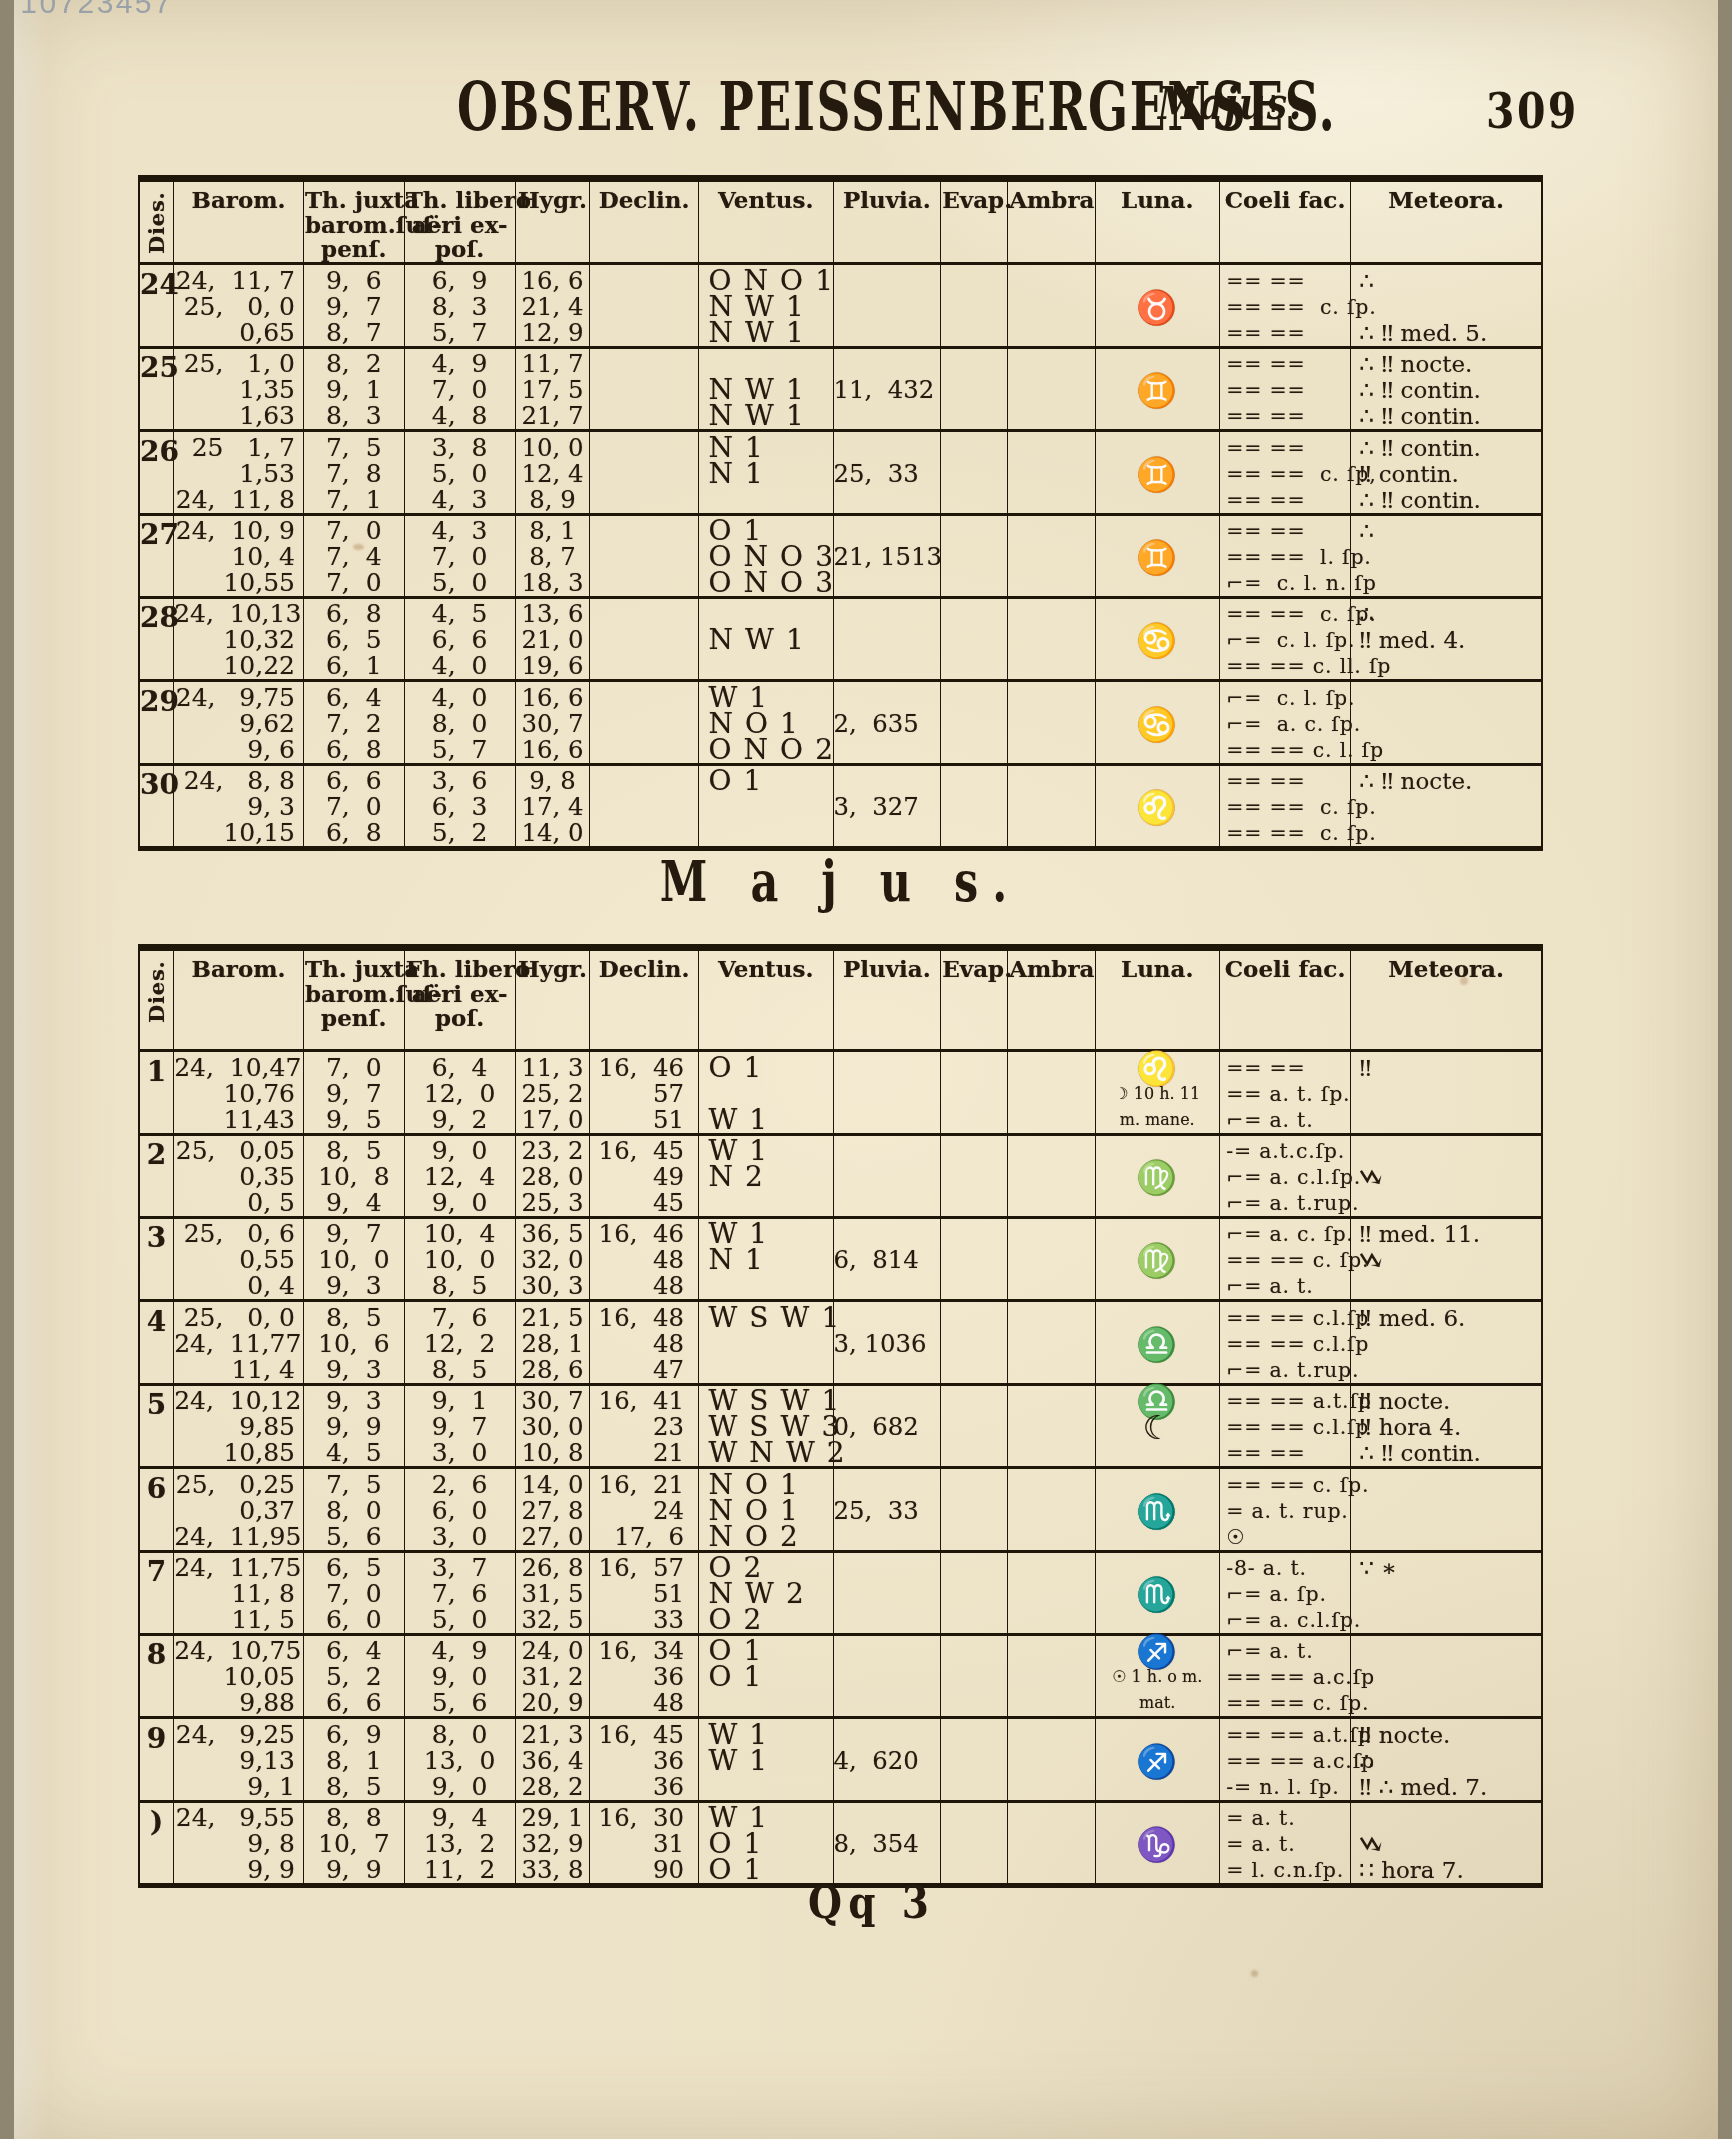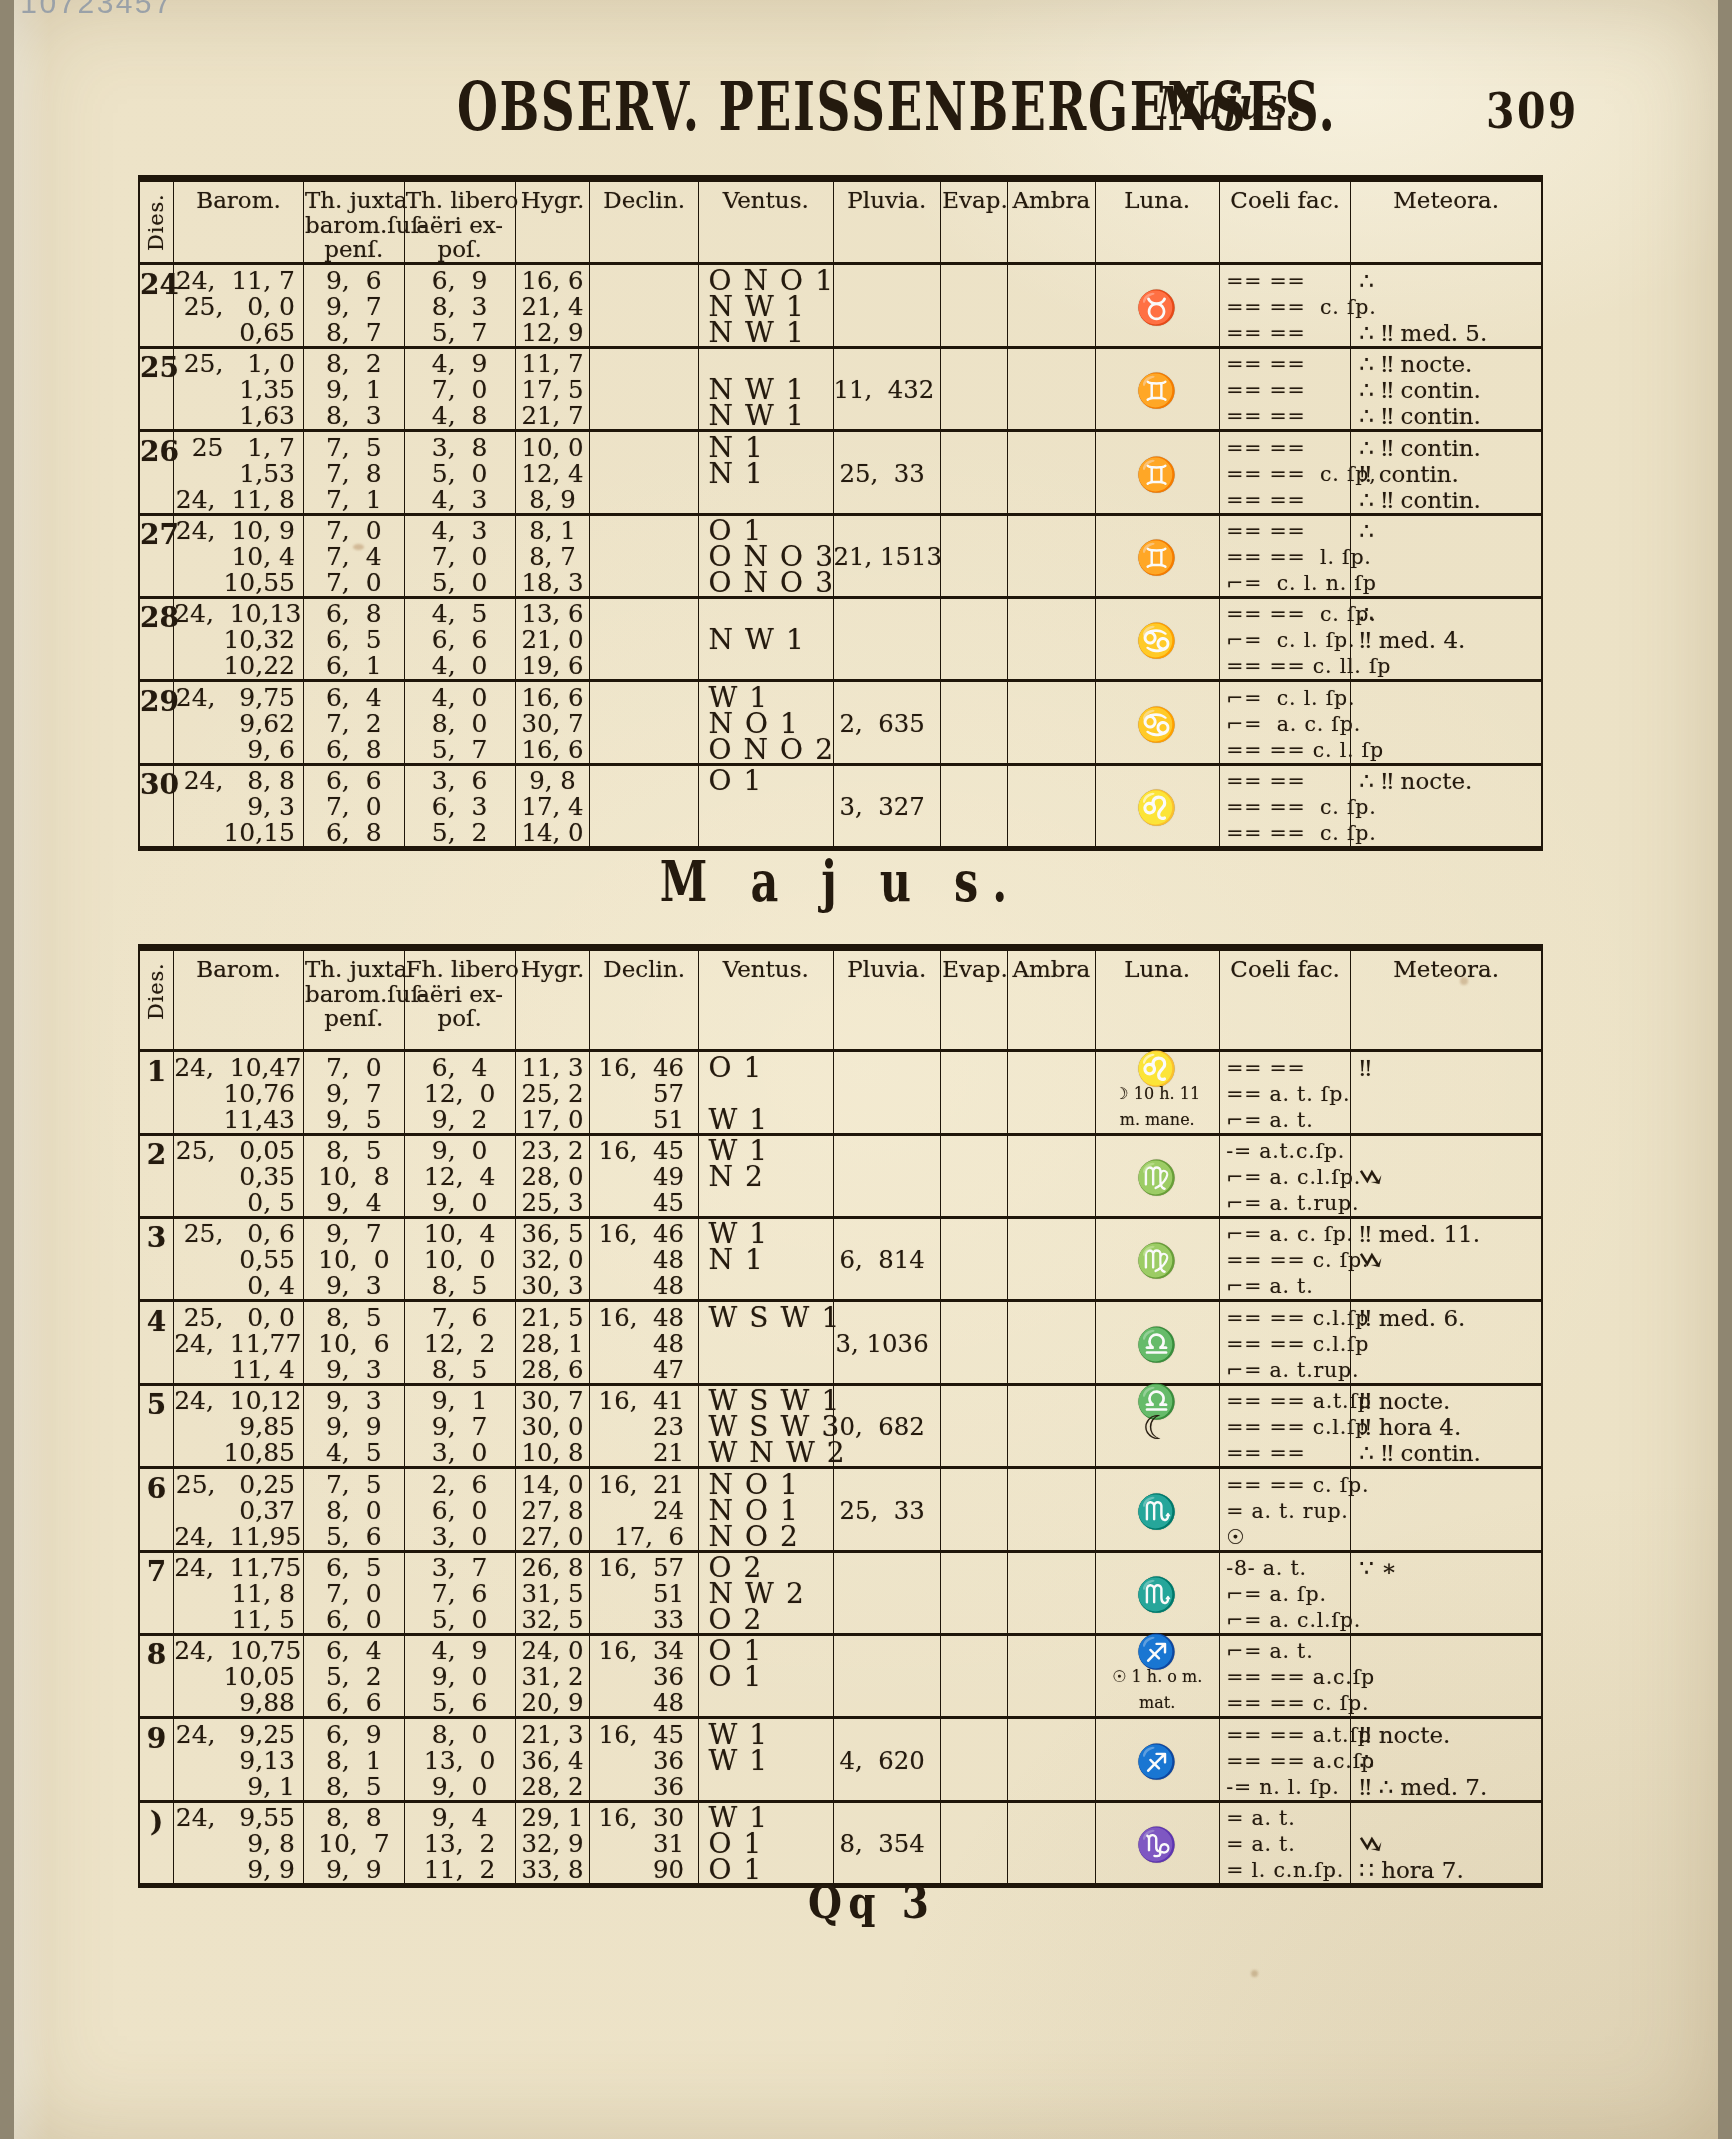--- a/index.html
+++ b/index.html
@@ -60,41 +60,41 @@
     width:1405px;
     border-collapse:collapse;table-layout:fixed;
     --rule:#1f160a;
   }
   #t1{top:175px;}
   #t2{top:944px;}
   table.obs{border-left:2.4px solid var(--rule);border-right:2.4px solid var(--rule);
     border-top:7px solid var(--rule);border-bottom:5.5px solid var(--rule);}
   table.obs th, table.obs td{border-left:1.6px solid var(--rule);}
   table.obs th:first-child, table.obs td:first-child{border-left:none;}
-  table.obs thead th{border-bottom:3.9px solid var(--rule);vertical-align:top;padding-top:6.3px;font-weight:400;}
+  table.obs thead th{border-bottom:3.9px solid var(--rule);vertical-align:top;padding-top:6.3px;font-weight:700;}
   table.obs tbody td{border-top:3.9px solid var(--rule);vertical-align:top;padding:2.4px 0 0 0;}
   #t1 thead th{height:66px;}
   #t2 thead th{height:91px;}
 
   .hln{height:24.4px;line-height:24.4px;font-size:23px;text-align:center;white-space:pre;
        text-shadow:0 0 0.8px rgba(40,24,8,.55);}
   .vert{display:block;writing-mode:vertical-rl;transform:rotate(180deg);
         font-size:21px;letter-spacing:0.8px;margin:0 auto;height:69px;line-height:31.5px;
         text-shadow:0 0 0.8px rgba(40,24,8,.55);}
 
   .ln{height:26px;line-height:26px;font-size:25px;white-space:pre;overflow:visible;
       text-shadow:0 0 0.8px rgba(40,24,8,.45);}
   td.c-day{vertical-align:middle;}
   .c-day .day-val{text-align:center;font-size:28px;font-weight:700;text-shadow:0 0 0.8px rgba(40,24,8,.5);}
   .c-barom .ln{text-align:right;padding-right:7.9px;}
   .c-num .ln{text-align:center;}
   .c-hyg .ln{text-align:center;font-size:24.4px;}
   .c-dec .ln{text-align:right;padding-right:14px;font-size:24.4px;}
   .c-vent .ln{text-align:left;padding-left:9.5px;font-size:28px;letter-spacing:1.6px;}
-  .c-pluv .ln{text-align:center;padding-right:9.5px;font-size:24.4px;}
+  .c-pluv .ln{text-align:left;padding-right:9.5px;font-size:24.4px;}
   .c-luna .ln{text-align:center;font-size:16px;}
   .c-luna .ln.zod{font-size:33px;line-height:28px;}
   .c-coeli .ln{text-align:left;padding-left:6.3px;font-size:20.5px;letter-spacing:0.8px;}
   .c-met .ln{text-align:left;padding-left:7.9px;font-size:23px;}
   .storm{display:inline-block;transform:rotate(-42deg);font-size:30px;line-height:26px;}
 </style>
 </head>
 <body>
 
 <div class="page">

